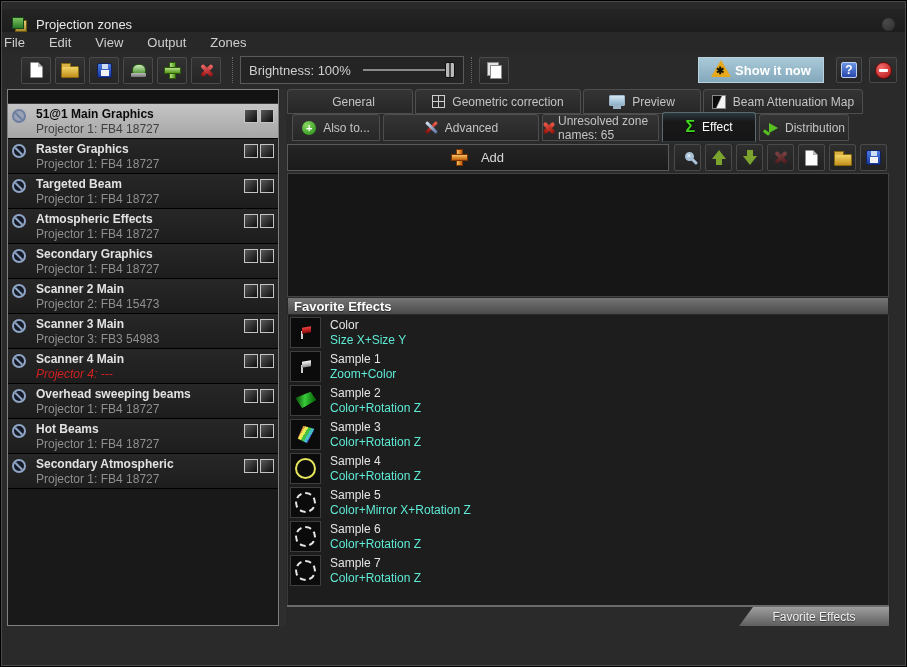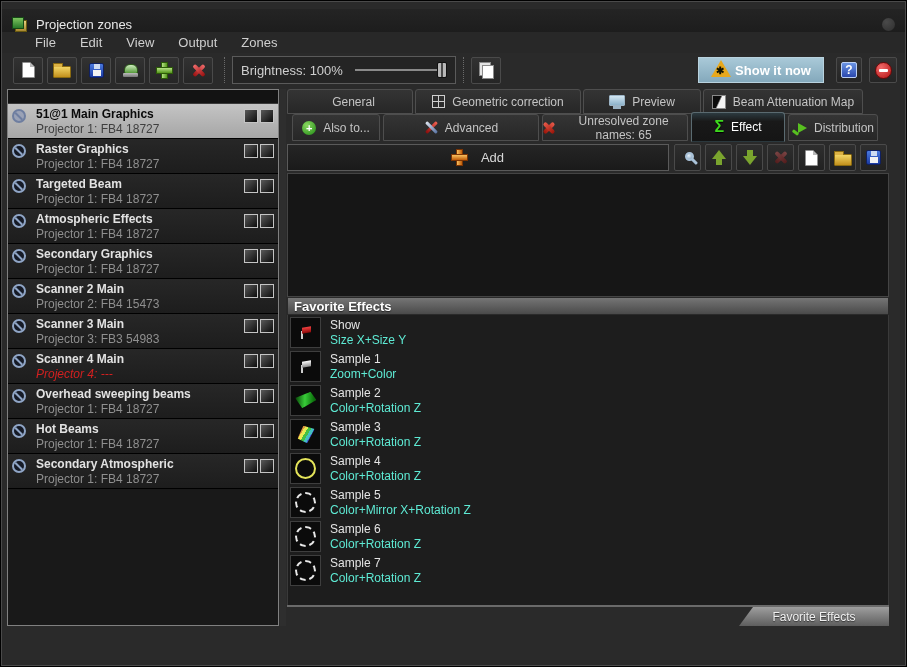--- a/index.html
+++ b/index.html
@@ -15,25 +15,25 @@
   .dim-circle { margin-left:auto; width:13px; height:13px; border-radius:50%;
     background:radial-gradient(circle at 35% 30%, #4a4a4a, #2e2e2e); }
   
   .ic-squares { position:relative; width:15px; height:15px; display:inline-block; }
   .ic-squares::after { content:""; position:absolute; right:0; bottom:0; width:10px; height:10px;
     background:linear-gradient(#e8d080,#a88830); border:1px solid #6a5a10; }
   .ic-squares::before { content:""; position:absolute; left:0; top:0; width:10px; height:10px;
     background:linear-gradient(#7cc45e,#2a7a2a); border:1px solid #164a16; z-index:2; }
   
   .menubar { position:absolute; left:1px; top:31px; right:1px; height:21px;
-    display:flex; align-items:center; gap:24px; padding-left:33px; background:#282828; }
+    display:flex; align-items:center; gap:24px; padding-left:2px; background:#282828; }
   .menu-item { color:#cfcfcf; font-size:13px; cursor:default; }
   
   .toolbar { position:absolute; left:1px; top:52px; right:1px; height:34px;
-    display:flex; align-items:center; padding-left:11px; background:#2a2a2a; }
+    display:flex; align-items:center; padding-left:19px; background:#2a2a2a; }
   .tbtn { width:30px; height:27px; margin-right:4px; border:1px solid #4a4a4a; border-radius:2px;
     background:linear-gradient(#323232,#252525); display:flex; align-items:center; justify-content:center; }
   .tsep { width:1px; height:26px; border-left:1px dotted #6a6a6a; margin:0 7px; }
   .brightbox { display:flex; align-items:center; height:28px; width:224px; border:1px solid #5a5a5a;
     background:#242424; padding:0 8px; }
   .brightbox .blabel { color:#cfcfcf; font-size:13px; white-space:nowrap; }
   .slider { position:relative; flex:1; height:16px; margin-left:12px; }
   .slider .track { position:absolute; left:0; right:2px; top:7px; height:2px; background:#8a8a8a; }
   .slider .thumb { position:absolute; right:0; top:0; width:10px; height:16px; border:1px solid #111;
     border-radius:2px;
@@ -418,21 +418,21 @@
       </div>
     <div class="tabrow2" id="tabrow2">
         <div class="tab" style="width: 88px;">
           <span class="ti ti-pluscircle">+</span>
           <span>Also to...</span>
         </div>
         <div class="tab" style="width: 156px;">
           <span class="ti ti-tools"></span>
           <span>Advanced</span>
         </div>
-        <div class="tab" style="width: 146px; text-align: center;">
+        <div class="tab" style="width: 117px;">
           <span class="ti ti-xmark"></span>
           <span>Unresolved zone names: 65</span>
         </div>
         <div class="tab active" style="width: 94px;">
           <span class="ti ti-sigma">Σ</span>
           <span>Effect</span>
         </div>
         <div class="tab" style="width: 90px;">
           <span class="ti ti-dist"></span>
           <span>Distribution</span>
@@ -471,21 +471,21 @@
 
     <div class="effectbox"></div>
 
     <div class="favheader">Favorite Effects</div>
     <div class="favlist" id="favlist">
         <div class="fav-item">
           <span class="fav-tile">
             <span class="g-flag-red"></span>
           </span>
           <div class="fav-text">
-            <div class="t1">Show</div>
+            <div class="t1">Color</div>
             <div class="t2">Size X+Size Y</div>
           </div>
         </div>
         <div class="fav-item">
           <span class="fav-tile">
             <span class="g-flag-white"></span>
           </span>
           <div class="fav-text">
             <div class="t1">Sample 1</div>
             <div class="t2">Zoom+Color</div>

